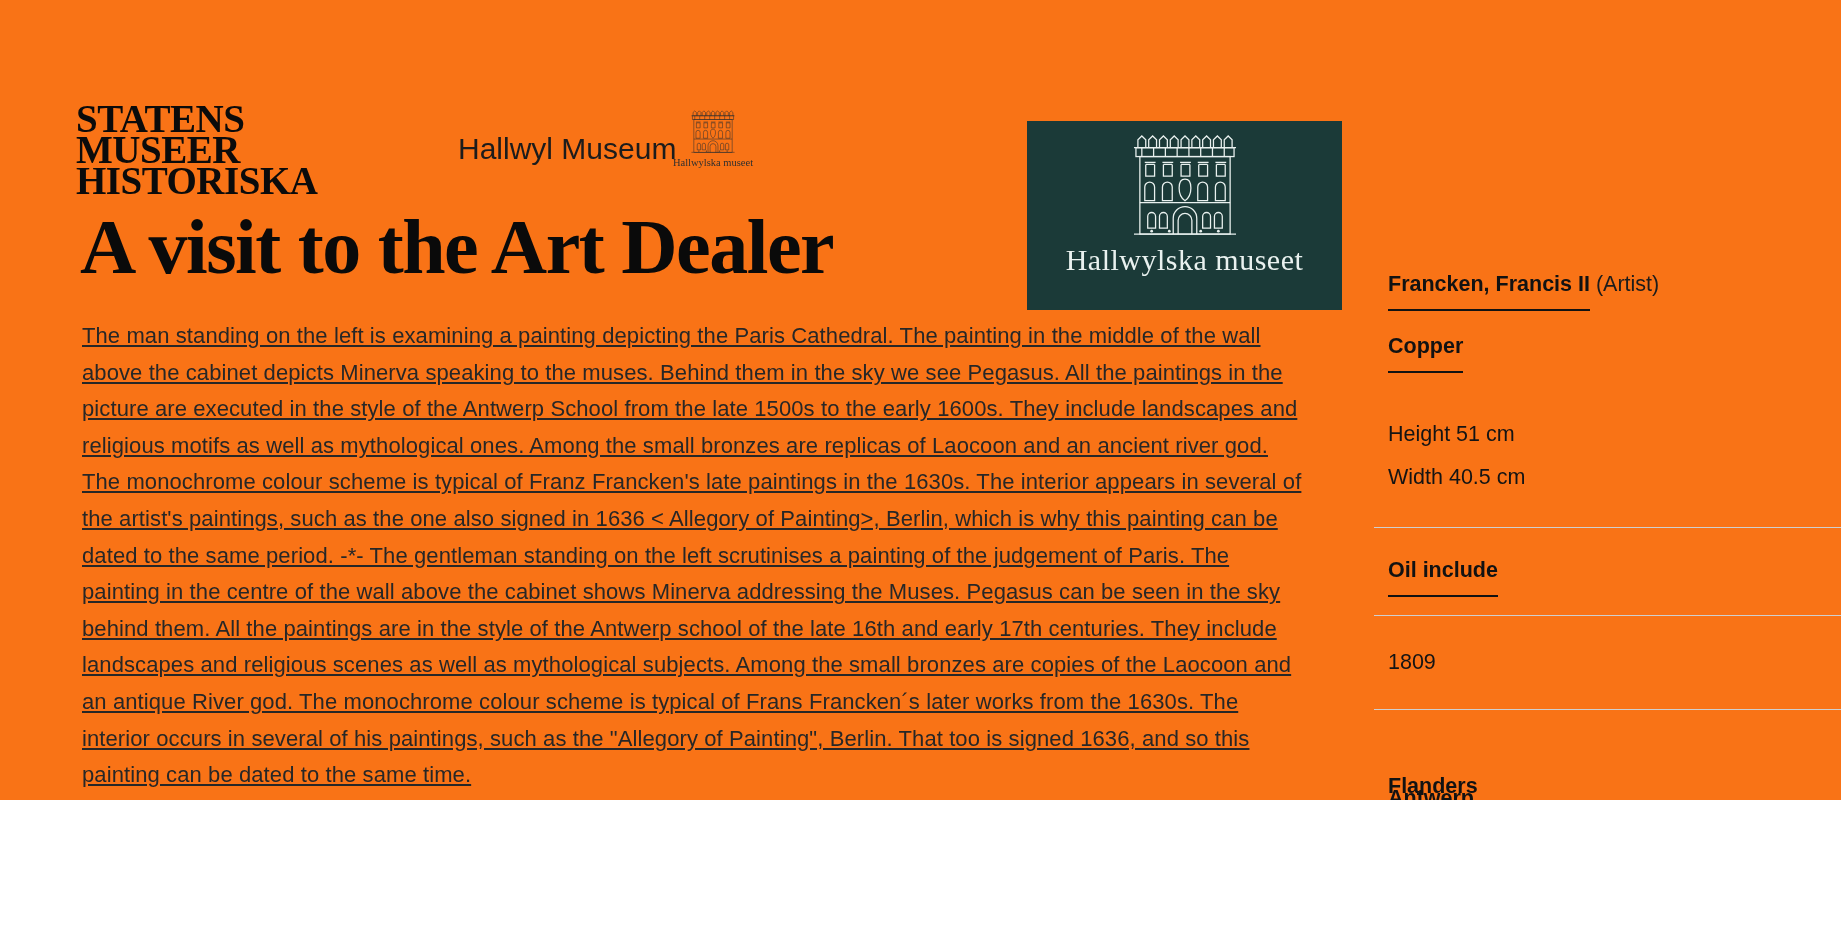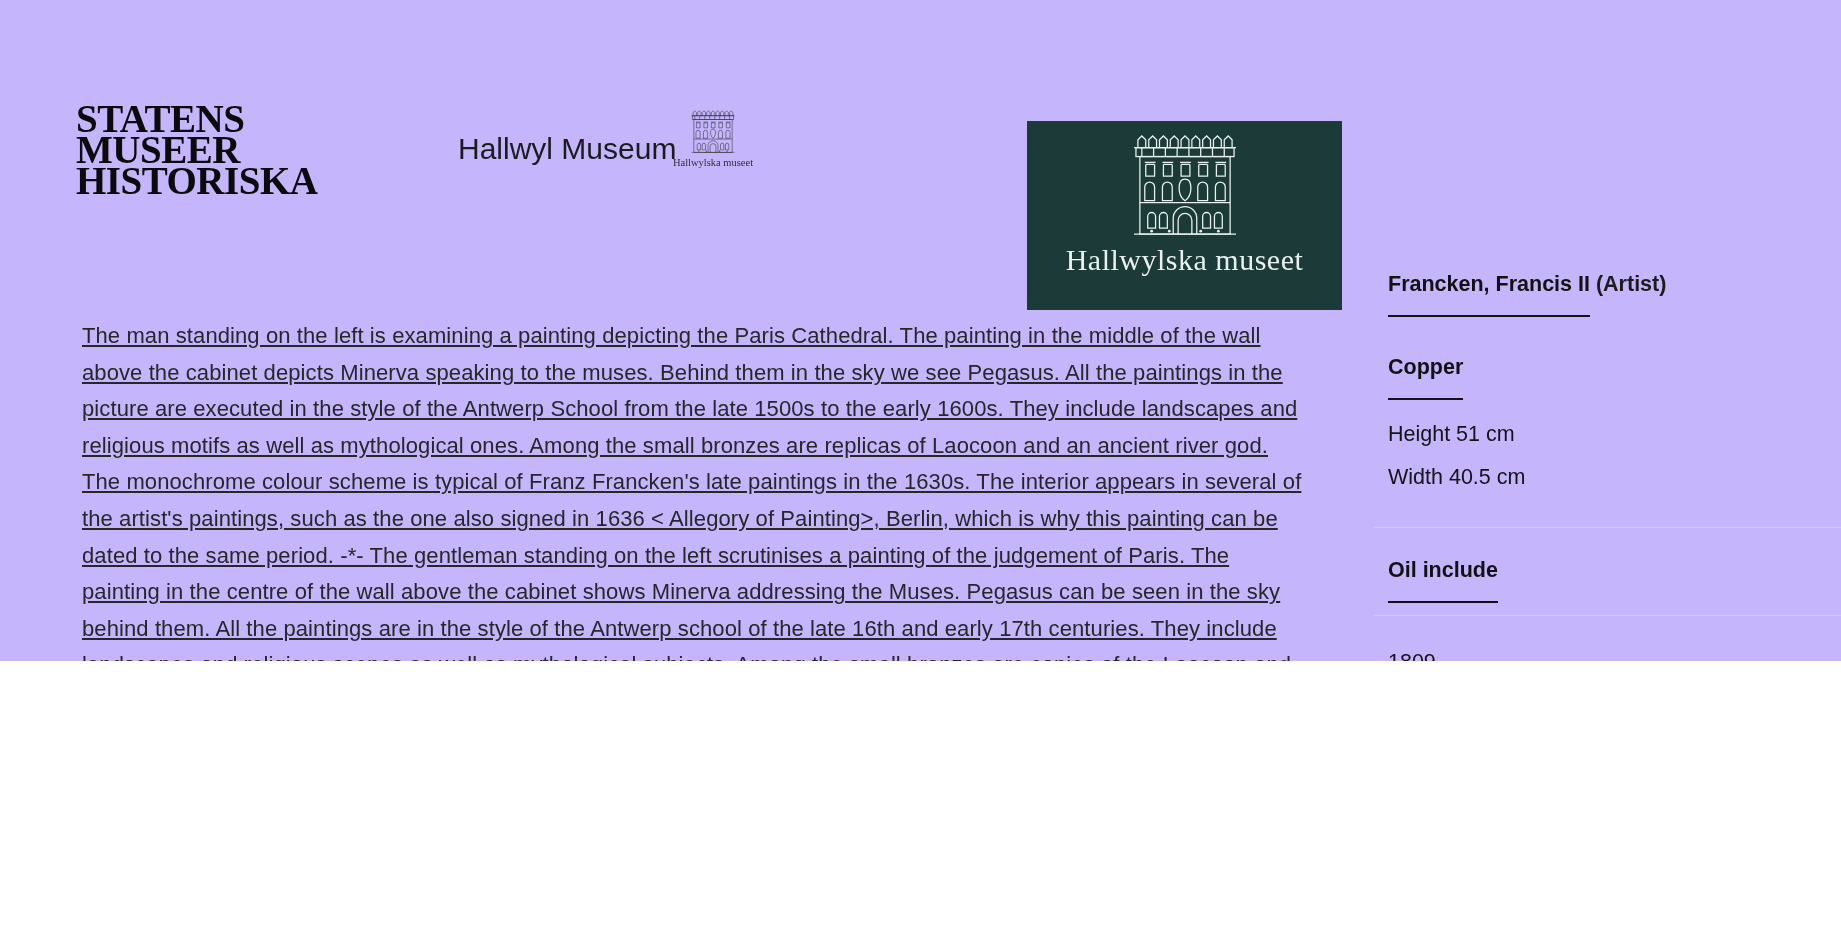--- a/index.html
+++ b/index.html
@@ -1,19 +1,19 @@
 <!DOCTYPE html>
 <html><head>
 <meta charset="utf-8">
 <style>
   html,body{margin:0;padding:0;background:#ffffff;}
   .page{
     position:relative;
-    width:1841px;height:661px;
-    background:#c4b5fd;
+    width:1841px;height:800px;
+    background:#f97316;
     overflow:hidden;
     font-family:"Liberation Sans", sans-serif;
     color:#222;
   }
   
   .brand{
     position:absolute;left:76px;top:103px;
     font-family:"Liberation Serif", serif;
     font-weight:700;font-size:39px;line-height:31px;
     letter-spacing:-0.5px;color:#0b0b0b;
@@ -57,23 +57,23 @@
   .description{
     position:absolute;left:82px;top:318px;width:1226px;margin:0;
     font-size:22px;line-height:36.6px;color:#272727;
     letter-spacing:0.1px;
     text-decoration:underline;
   }
   
   .meta-row{position:absolute;left:1388px;white-space:nowrap;font-size:21.5px;color:#141414;}
   .meta-link{
     font-weight:700;color:#121212;text-decoration:none;cursor:pointer;
-    border-bottom:2px solid #121212;padding-bottom:18px;display:inline-block;
+    border-bottom:2px solid #121212;padding-bottom:12px;display:inline-block;
   }
-  .meta-plain{font-weight:700;color:#1c1c1c;}
+  .meta-plain{font-weight:400;color:#1c1c1c;}
   .divider{position:absolute;left:1374px;right:0;height:1px;background:#cfcfcf;}
 </style>
 </head>
 <body>
 
 <svg width="0" height="0" style="position:absolute" aria-hidden="true">
   <symbol id="hallwyl-building" viewBox="0 0 120 106">
     <g fill="none" stroke="currentColor" stroke-width="1.3">
 
       <path d="M12 14 V6 l4 -4 4 4 V14 M23 14 V6 l4 -4 4 4 V14 M34 14 V6 l4 -4 4 4 V14
@@ -128,28 +128,29 @@
     <div class="mini-caption">Hallwylska museet</div>
   </div>
 
   <div class="banner" style="background:#1b3a38">
     <svg>
         <use href="#hallwyl-building"></use>
       </svg>
     <div class="banner-caption">Hallwylska museet</div>
   </div>
 
+  <h1 class="title">A visit to the Art Dealer</h1>
 
   <p class="description">The man standing on the left is examining a painting depicting the Paris Cathedral. The painting in the middle of the wall above the cabinet depicts Minerva speaking to the muses. Behind them in the sky we see Pegasus. All the paintings in the picture are executed in the style of the Antwerp School from the late 1500s to the early 1600s. They include landscapes and religious motifs as well as mythological ones. Among the small bronzes are replicas of Laocoon and an ancient river god. The monochrome colour scheme is typical of Franz Francken's late paintings in the 1630s. The interior appears in several of the artist's paintings, such as the one also signed in 1636 &lt; Allegory of Painting&gt;, Berlin, which is why this painting can be dated to the same period. -*- The gentleman standing on the left scrutinises a painting of the judgement of Paris. The painting in the centre of the wall above the cabinet shows Minerva addressing the Muses. Pegasus can be seen in the sky behind them. All the paintings are in the style of the Antwerp school of the late 16th and early 17th centuries. They include landscapes and religious scenes as well as mythological subjects. Among the small bronzes are copies of the Laocoon and an antique River god. The monochrome colour scheme is typical of Frans Francken´s later works from the 1630s. The interior occurs in several of his paintings, such as the "Allegory of Painting", Berlin. That too is signed 1636, and so this painting can be dated to the same time.</p>
 
   <div class="meta-row" style="top:272px">
     <a class="meta-link">Francken, Francis II</a><span class="meta-plain"> (Artist)</span>
   </div>
 
-  <div class="meta-row" style="top:355px">
+  <div class="meta-row" style="top:334px">
     <a class="meta-link">Copper</a>
   </div>
 
   <div class="meta-row" style="top:422px">Height 51 cm</div>
   <div class="meta-row" style="top:465px">Width 40.5 cm</div>
 
   <div class="divider" style="top:527px"></div>
 
   <div class="meta-row" style="top:558px">
     <a class="meta-link">Oil include</a>

